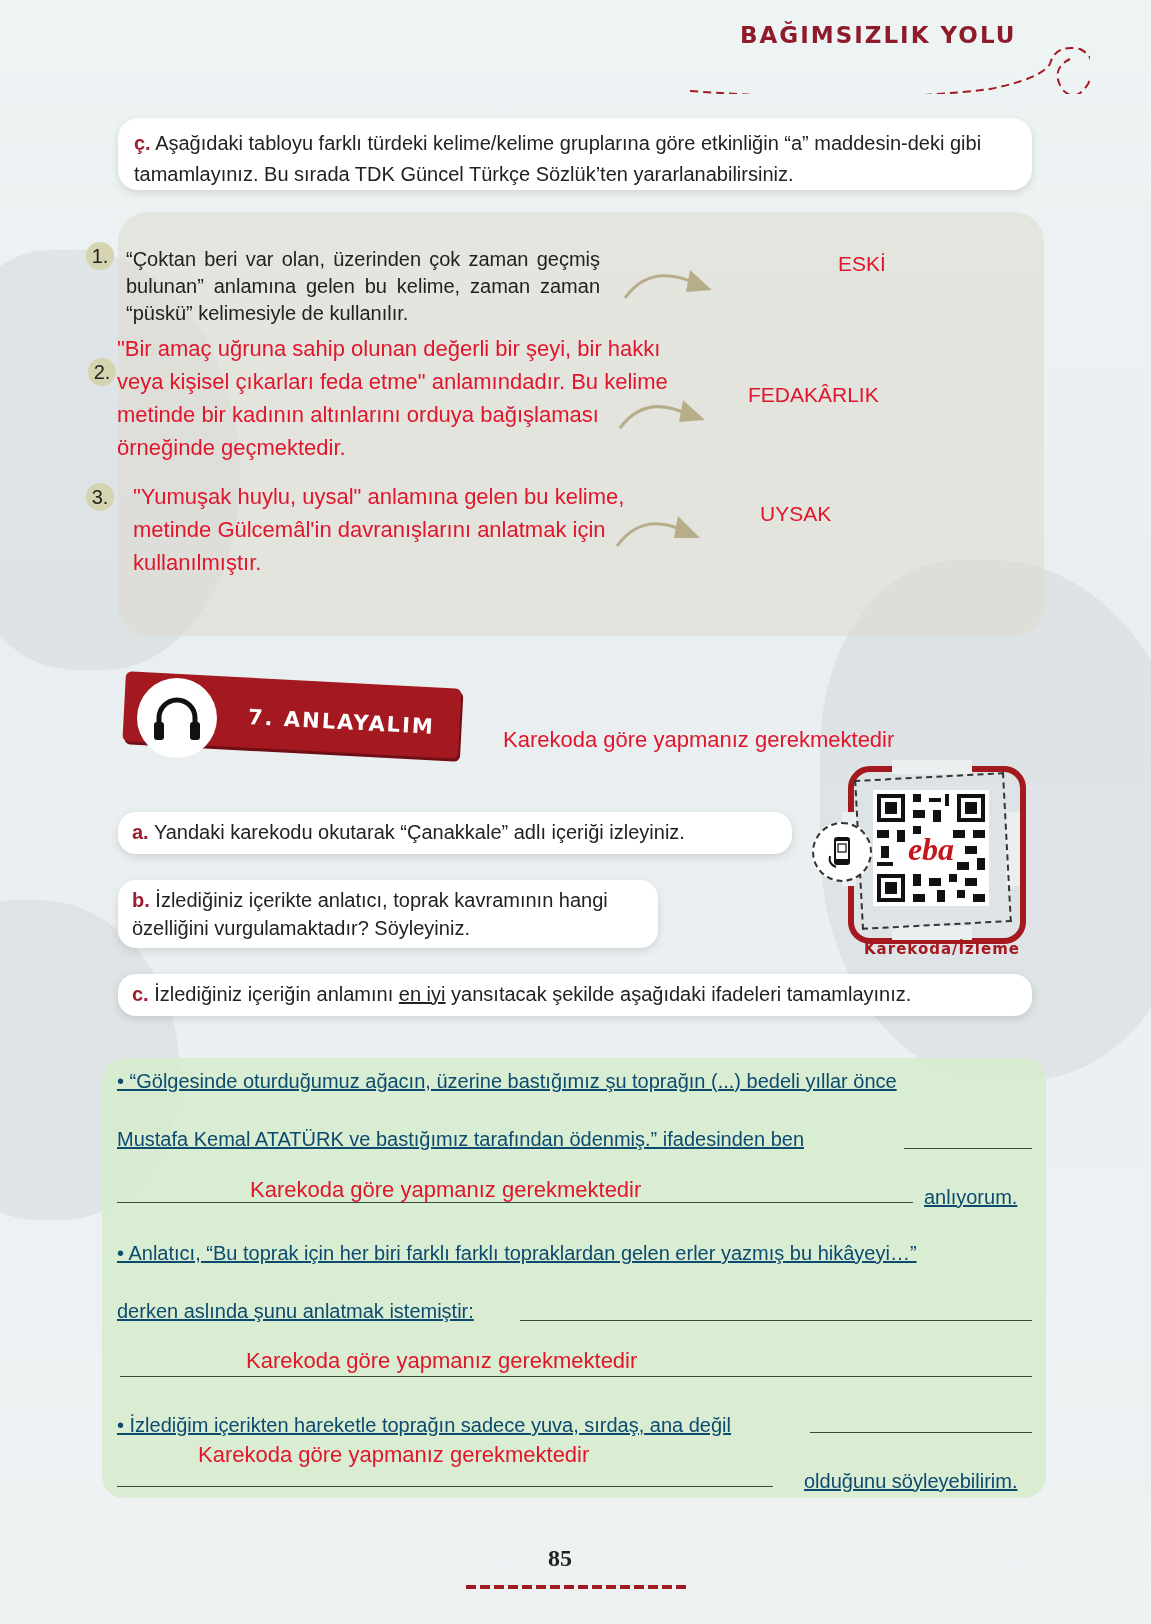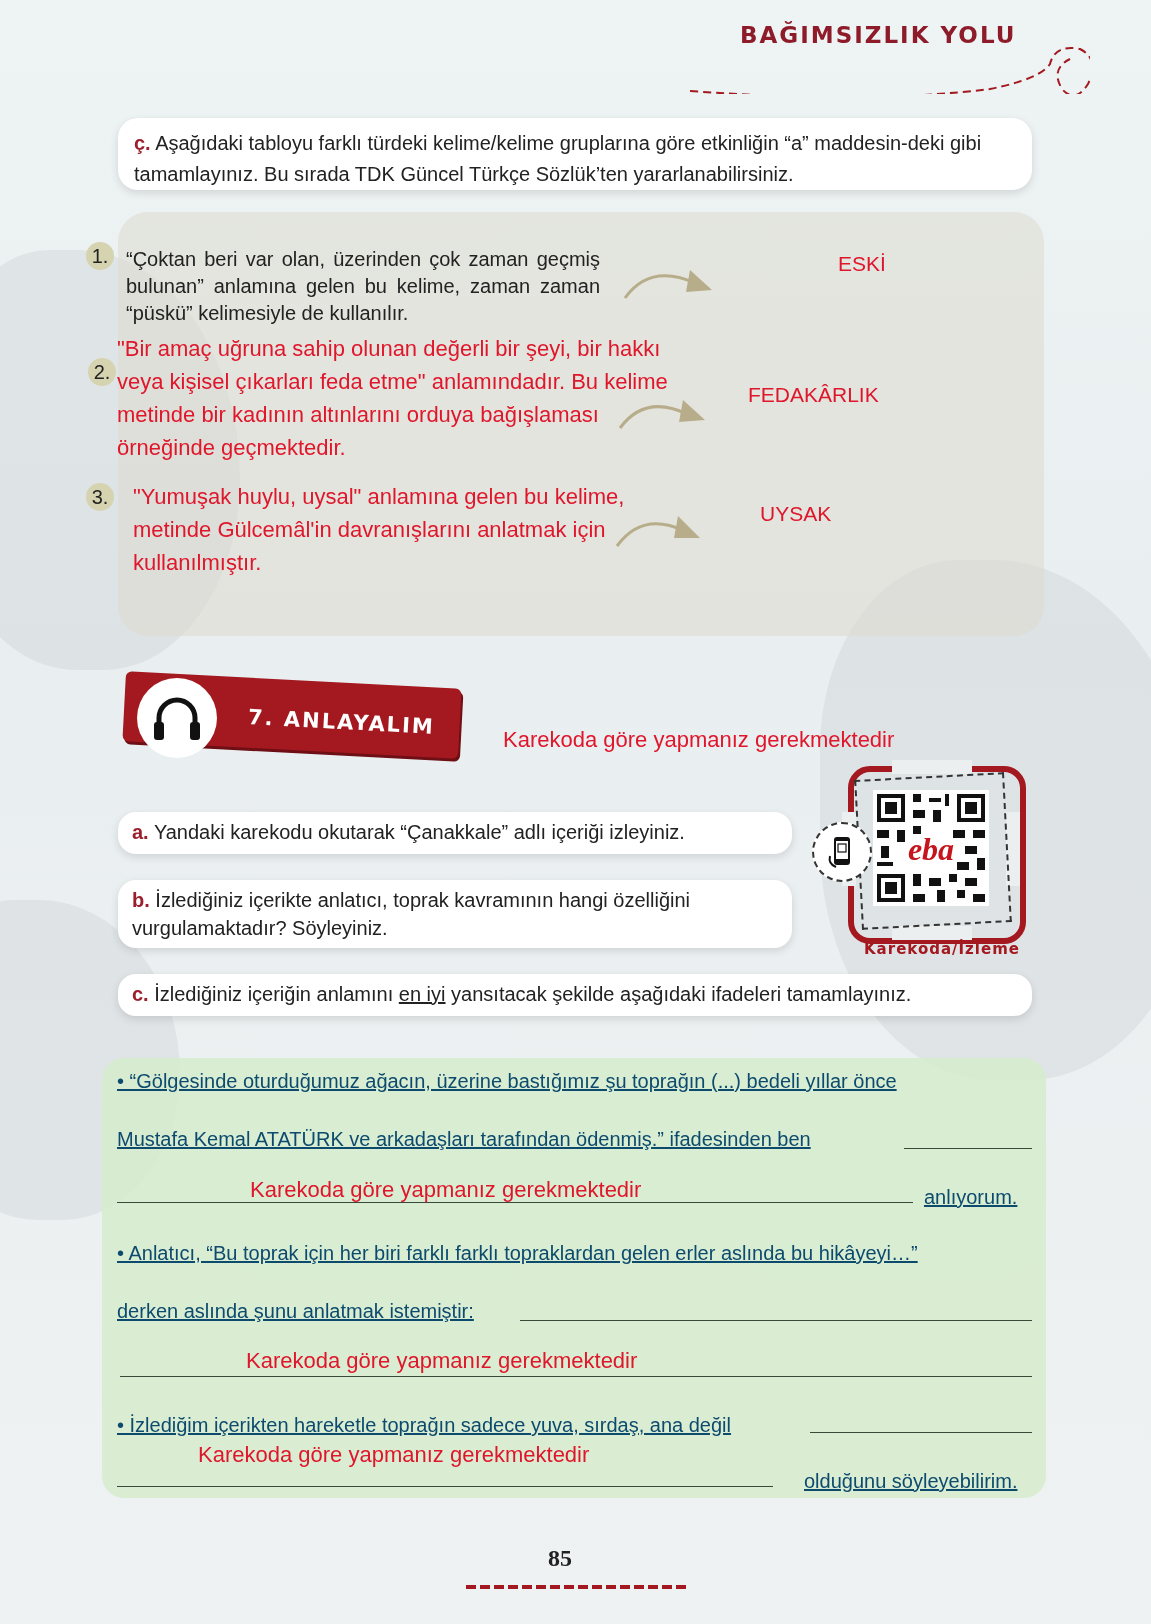--- a/index.html
+++ b/index.html
@@ -132,21 +132,21 @@
     <rect x="41" y="32" width="10" height="18" rx="3" fill="#111"></rect>
   </svg>
 </div>
 <div class="abs banner-label">7. ANLAYALIM</div>
 <div class="abs answer" style="left:503px;top:727px;font-size:22px;">Karekoda göre yapmanız gerekmektedir</div>
 
 <div class="abs q-box" style="left:118px;top:812px;width:674px;height:42px;">
   <span class="letter">a.</span>
   <span>Yandaki karekodu okutarak “Çanakkale” adlı içeriği izleyiniz.</span>
 </div>
-<div class="abs q-box" style="left:118px;top:880px;width:674px;height:68px;">
+<div class="abs q-box" style="left:118px;top:880px;width:540px;height:68px;">
   <span class="letter">b.</span>
   <span>İzlediğiniz içerikte anlatıcı, toprak kavramının hangi özelliğini vurgulamaktadır? Söyleyiniz.</span>
 </div>
 <div class="abs q-box" style="left:118px;top:974px;width:914px;height:42px;">
   <span class="letter">c.</span>
   <span>İzlediğiniz içeriğin anlamını </span><span class="underline">en iyi</span><span> yansıtacak şekilde aşağıdaki ifadeleri tamamlayınız.</span>
 </div>
 
 <div class="abs qr-frame"></div>
 <div class="abs qr-gap-top"></div>
@@ -198,27 +198,27 @@
     <rect x="12" y="7" width="12" height="18" fill="#fff"></rect>
     <rect x="14" y="10" width="8" height="8" fill="none" stroke="#111" stroke-width="1.2"></rect>
     <path d="M6 22 Q4 30 12 33" fill="none" stroke="#111" stroke-width="2"></path>
   </svg>
 </div>
 <div class="abs qr-caption">Karekoda/İzleme</div>
 
 <div class="abs green-panel"></div>
 
 <div class="abs fill-text" style="left:117px;top:1070px;">• “Gölgesinde oturduğumuz ağacın, üzerine bastığımız şu toprağın (...) bedeli yıllar önce</div>
-<div class="abs fill-text" style="left:117px;top:1128px;">Mustafa Kemal ATATÜRK ve arkadaşları tarafından ödenmiş.” ifadesinden ben</div>
+<div class="abs fill-text" style="left:117px;top:1128px;">Mustafa Kemal ATATÜRK ve bastığımız tarafından ödenmiş.” ifadesinden ben</div>
 <div class="line" style="left:904px;top:1148px;width:128px;"></div>
 <div class="abs answer" style="left:250px;top:1177px;font-size:22px;">Karekoda göre yapmanız gerekmektedir</div>
 <div class="line" style="left:117px;top:1202px;width:796px;"></div>
 <div class="abs fill-text" style="left:924px;top:1186px;">anlıyorum.</div>
 
-<div class="abs fill-text" style="left:117px;top:1242px;">• Anlatıcı, “Bu toprak için her biri farklı farklı topraklardan gelen erler aslında bu hikâyeyi…”</div>
+<div class="abs fill-text" style="left:117px;top:1242px;">• Anlatıcı, “Bu toprak için her biri farklı farklı topraklardan gelen erler yazmış bu hikâyeyi…”</div>
 <div class="abs fill-text" style="left:117px;top:1300px;">derken aslında şunu anlatmak istemiştir:</div>
 <div class="line" style="left:520px;top:1320px;width:512px;"></div>
 <div class="abs answer" style="left:246px;top:1348px;font-size:22px;">Karekoda göre yapmanız gerekmektedir</div>
 <div class="line" style="left:120px;top:1376px;width:912px;"></div>
 
 <div class="abs fill-text" style="left:117px;top:1414px;">• İzlediğim içerikten hareketle toprağın sadece yuva, sırdaş, ana değil</div>
 <div class="line" style="left:810px;top:1432px;width:222px;"></div>
 <div class="abs answer" style="left:198px;top:1442px;font-size:22px;">Karekoda göre yapmanız gerekmektedir</div>
 <div class="line" style="left:117px;top:1486px;width:656px;"></div>
 <div class="abs fill-text" style="left:783px;top:1470px;margin-left:21px;">olduğunu söyleyebilirim.</div>

